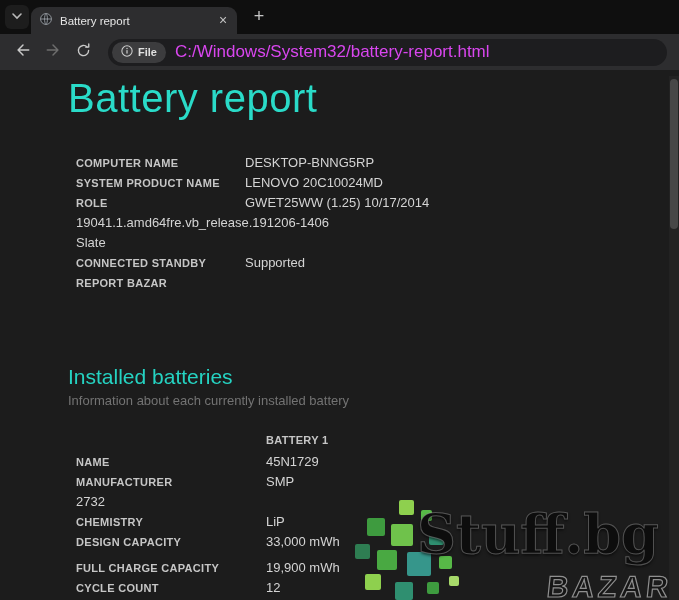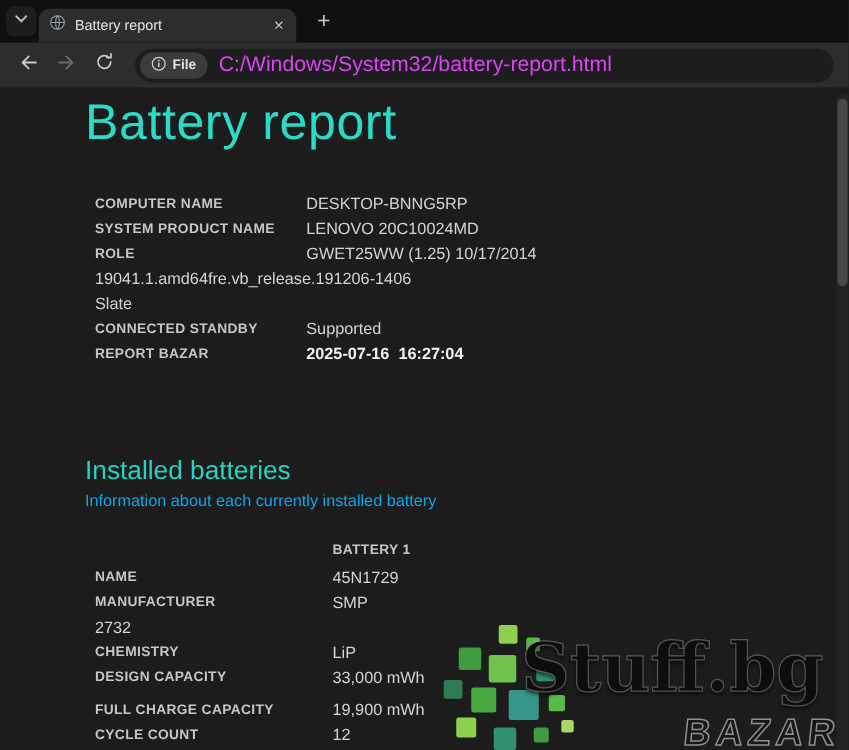--- a/index.html
+++ b/index.html
@@ -35,21 +35,21 @@
   h1.title{margin:6px 0 0 68px;font-size:40px;font-weight:300;color:#2adbc8;letter-spacing:.5px}
 
   .table{margin-left:76px}
   .sys-table{margin-top:32px}
   .row{display:flex;line-height:20px}
   .lbl{width:169px;font-size:11px;font-weight:bold;color:#c6c6c6;letter-spacing:.3px}
   .val{font-size:13px;color:#d4d4d4;white-space:pre}
   .val.strong{font-weight:bold;color:#f1f1f1}
 
   h2.section{margin:72px 0 0 68px;font-size:21px;font-weight:500;color:#25d3c2}
-  .subtitle{margin:4px 0 0 68px;font-size:13px;color:#0ea5e9}
+  .subtitle{margin:4px 0 0 68px;font-size:13px;color:#737373}
 
   .bat-table{margin-top:22px}
   .bat-table .lbl{width:190px}
   .bat-header{display:flex;line-height:20px;margin-bottom:2px}
   .bat-header .spacer{width:190px}
   .bat-header .col{font-size:11px;font-weight:bold;color:#c6c6c6;letter-spacing:.3px}
 
   
   .watermark{position:absolute;right:2px;bottom:0;width:328px;height:108px;pointer-events:none}
   .mosaic{position:absolute;left:6px;top:2px;width:112px;height:104px}
@@ -144,21 +144,20 @@
     </div>
     <div class="row">
       <span class="val">Slate</span>
     </div>
     <div class="row">
       <span class="lbl">CONNECTED STANDBY</span>
       <span class="val">Supported</span>
     </div>
     <div class="row">
       <span class="lbl">REPORT BAZAR</span>
-      <span class="val strong">2025-07-16  16:27:04</span>
     </div>
   </div>
 
   <h2 class="section">Installed batteries</h2>
   <p class="subtitle">Information about each currently installed battery</p>
 
   <div class="table bat-table">
     <div class="bat-header">
       <span class="spacer"></span>
       <span class="col">BATTERY 1</span>

